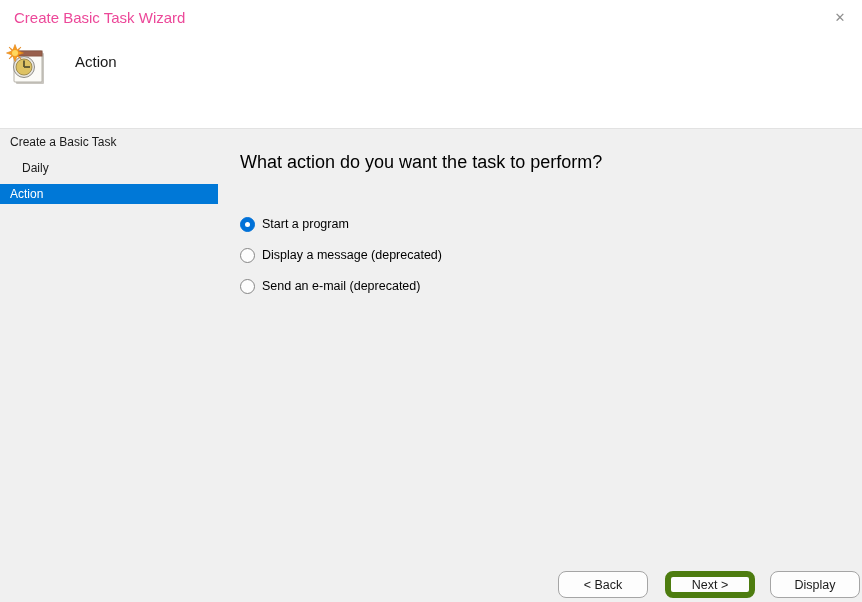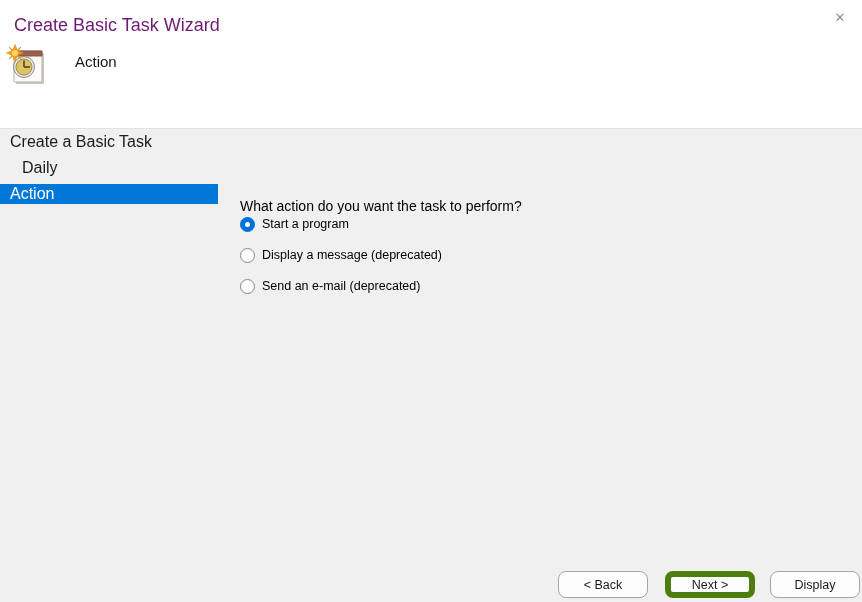--- a/index.html
+++ b/index.html
@@ -18,24 +18,23 @@
   
   .titlebar {
     position: absolute;
     top: 0; left: 0; right: 0;
     height: 36px;
     background: #ffffff;
   }
   .titlebar-text {
     position: absolute;
     left: 14px; top: 9px;
-    font-size: 18px;
-    color: #701a75;
-    white-space: nowrap;
-    margin-top: 6px;
+    font-size: 15px;
+    color: #ec4899;
+    white-space: nowrap;
   }
   .close-btn {
     position: absolute;
     right: 6px; top: 5px;
     width: 32px; height: 25px;
     display: flex; align-items: center; justify-content: center;
     color: #8f8f8f;
     font-size: 13px;
     cursor: default;
   }
@@ -71,38 +70,37 @@
   .sidebar {
     position: absolute;
     left: 0; top: 3px;
     width: 218px;
   }
   .side-item {
     height: 20px;
     line-height: 20px;
     margin-bottom: 6px;
     padding-left: 10px;
-    font-size: 16px;
+    font-size: 12px;
     color: #1b1b1b;
     white-space: nowrap;
   }
   .side-item.indent { padding-left: 22px; }
   .side-item.selected {
     background: #0078d7;
     color: #ffffff;
   }
 
   
   .question {
     position: absolute;
     left: 240px; top: 23px;
-    font-size: 14px;
+    font-size: 18px;
     color: #000000;
     white-space: nowrap;
-    margin-top: 46px;
   }
   .options {
     position: absolute;
     left: 240px; top: 86px;
   }
   .option {
     display: flex;
     align-items: center;
     height: 18px;
     margin-bottom: 13px;

